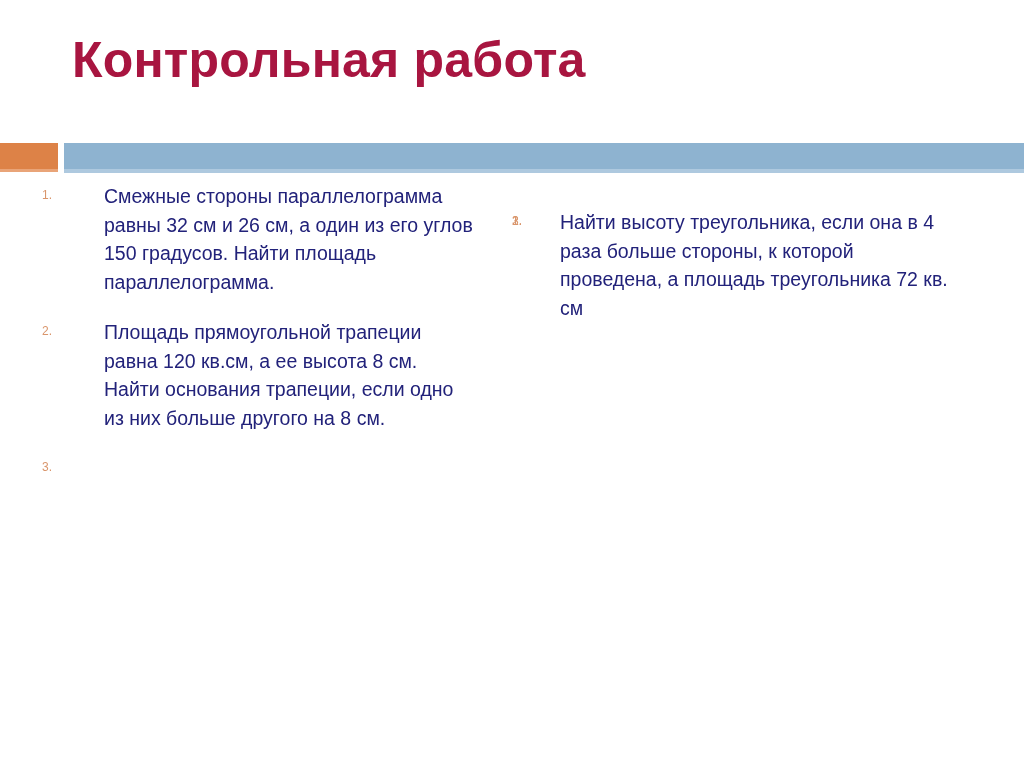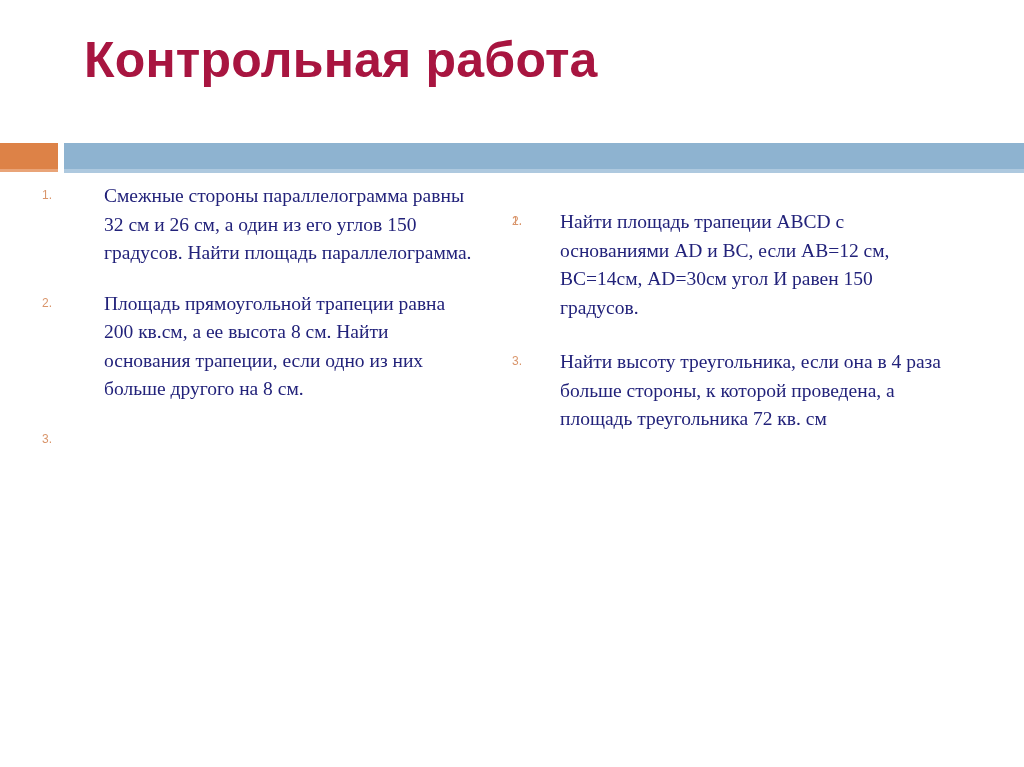--- a/index.html
+++ b/index.html
@@ -19,21 +19,21 @@
   .slide {
     position: relative;
     width: 1024px;
     height: 767px;
     background: #ffffff;
   }
 
   
   .slide-title {
     position: absolute;
-    left: 84px;
+    left: 72px;
     top: 24px;
     width: 880px;
     height: 72px;
     line-height: 72px;
     font-size: 50px;
     font-weight: 700;
     color: #A81540;
     letter-spacing: 0.2px;
     white-space: nowrap;
   }
@@ -120,21 +120,20 @@
     top: 4px;
     width: 26px;
     font-size: 12px;
     line-height: 18px;
     color: #D9956B;
     font-weight: 400;
     text-align: left;
   }
   .task-text {
     display: block;
-    font-family: Liberation Serif, serif;
   }
 </style>
 </head>
 <body>
 
 <div class="slide">
 
   <div class="slide-title">Контрольная работа</div>
 
   <div class="divider">
@@ -145,36 +144,35 @@
   <div class="content">
 
     <div class="column column-left">
       <ol class="task-list">
         <li class="task-item">
           <span class="task-marker">1.</span>
           <span class="task-text">Смежные стороны параллелограмма равны 32 см и 26 см, а один из его углов 150 градусов. Найти площадь параллелограмма.</span>
         </li>
         <li class="task-item">
           <span class="task-marker">2.</span>
-          <span class="task-text">Площадь прямоугольной трапеции равна 200 кв.см, а ее высота 8 см. Найти основания трапеции, если одно из них больше другого на 8 см.</span>
+          <span class="task-text">Площадь прямоугольной трапеции равна 120 кв.см, а ее высота 8 см. Найти основания трапеции, если одно из них больше другого на 8 см.</span>
         </li>
         <li class="task-item">
           <span class="task-marker">3.</span>
         </li>
       </ol>
     </div>
 
     <div class="column column-right">
       <ol class="task-list">
         <li class="task-item">
           <span class="task-marker">1.</span>
         </li>
         <li class="task-item">
           <span class="task-marker">2.</span>
-          <span class="task-text">Найти площадь трапеции ABCD с основаниями AD и BC, если AB=12 см, BC=14см, AD=30см угол И равен 150 градусов.</span>
         </li>
         <li class="task-item">
           <span class="task-marker">3.</span>
           <span class="task-text">Найти высоту треугольника, если она в 4 раза больше стороны, к которой проведена, а площадь треугольника 72 кв. см</span>
         </li>
       </ol>
     </div>
 
   </div>
 </div>

